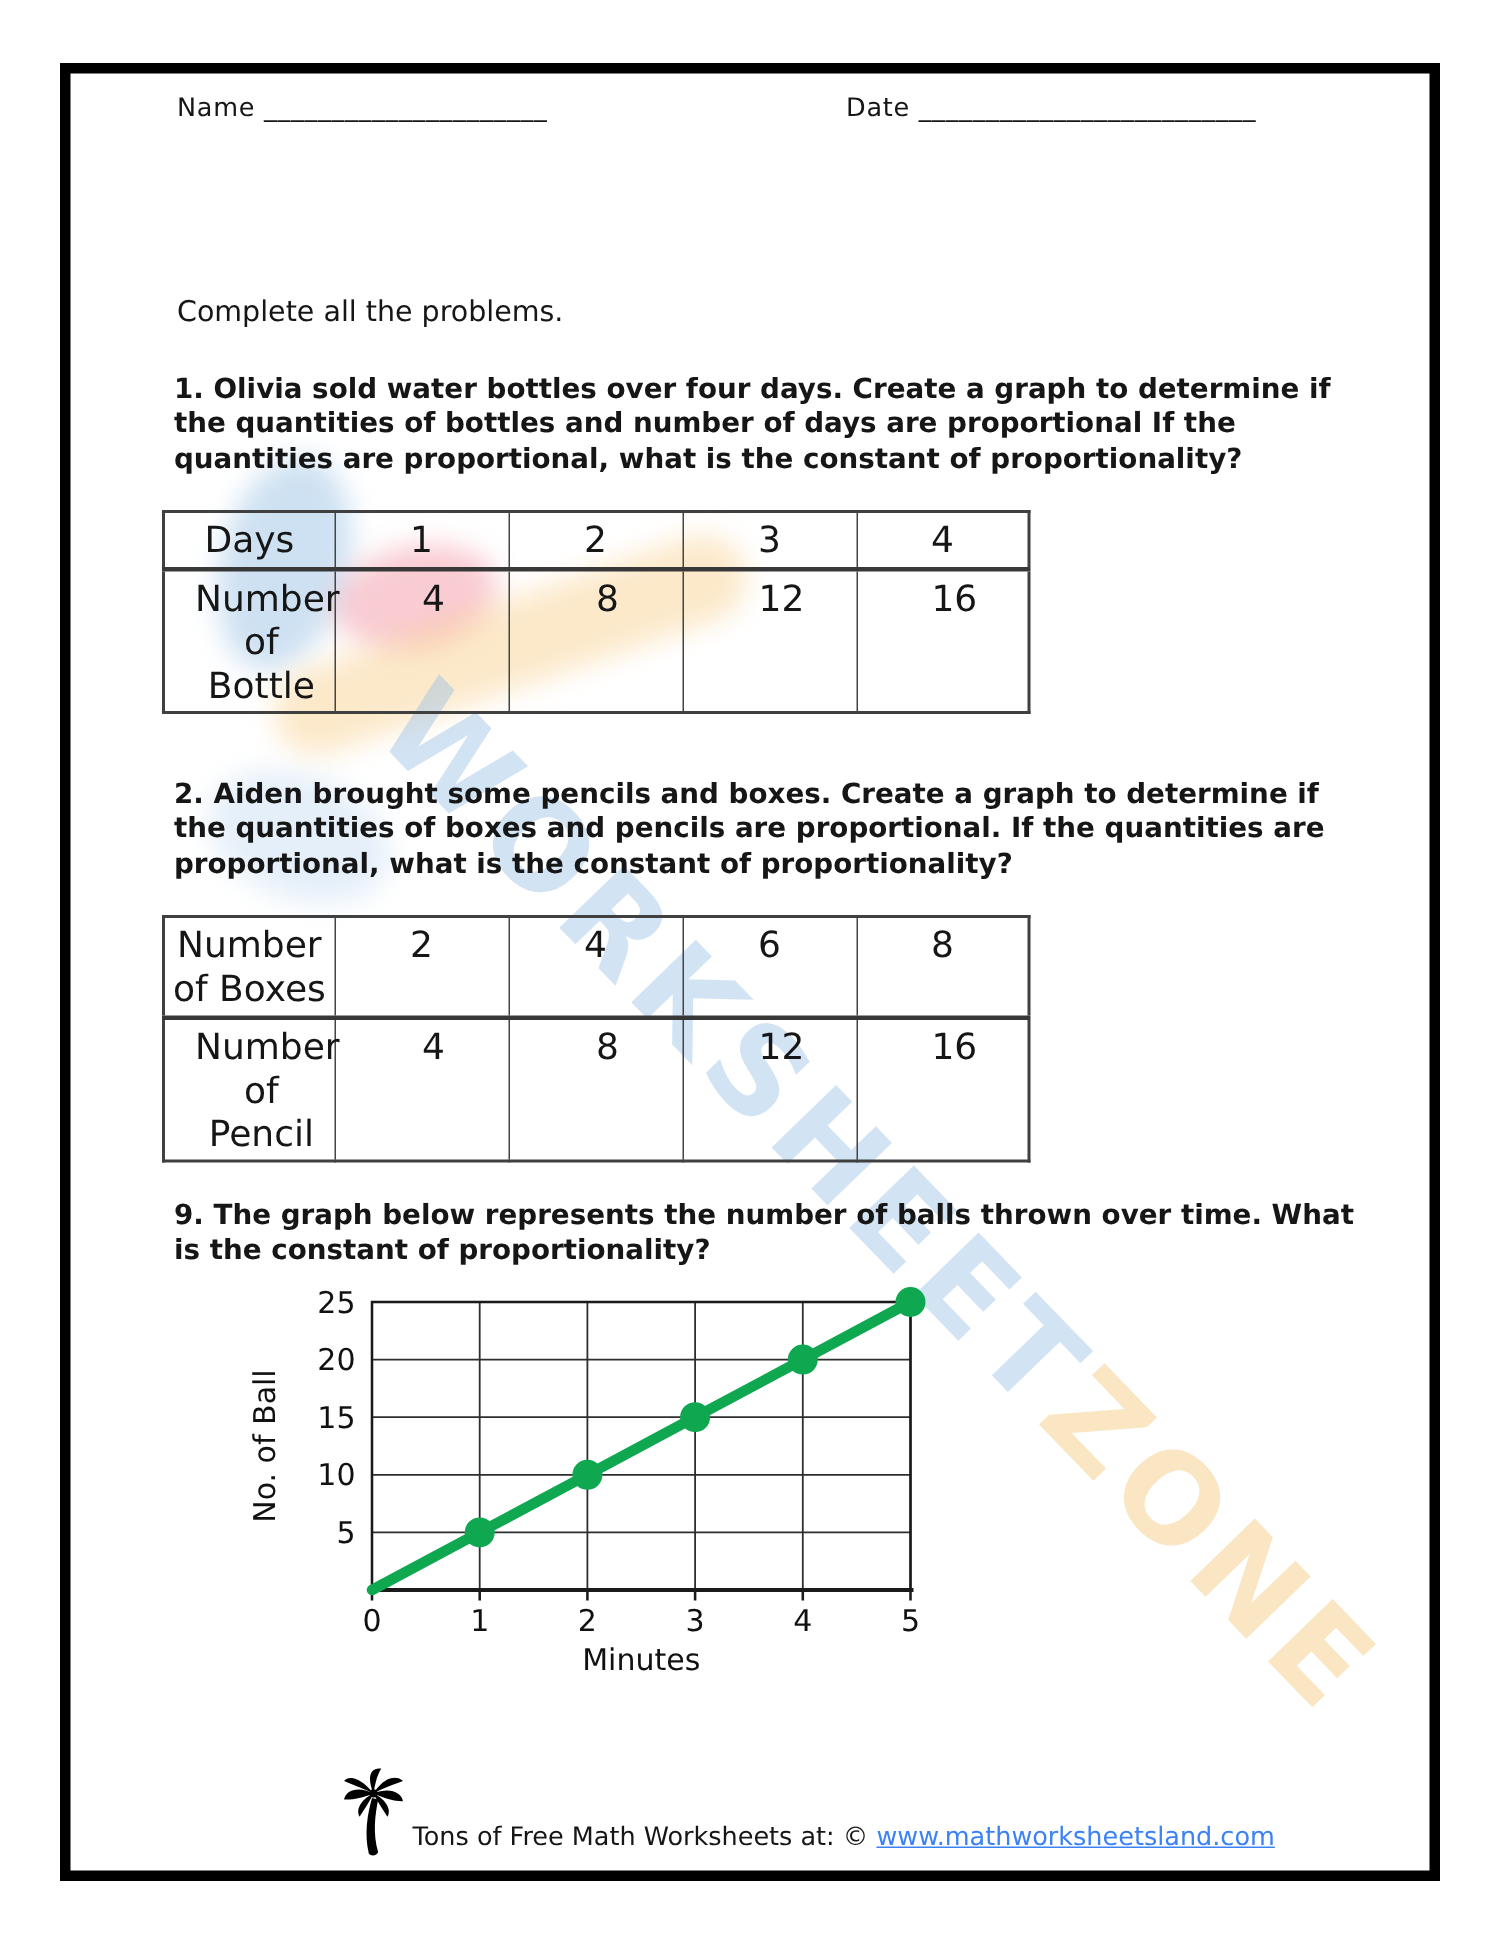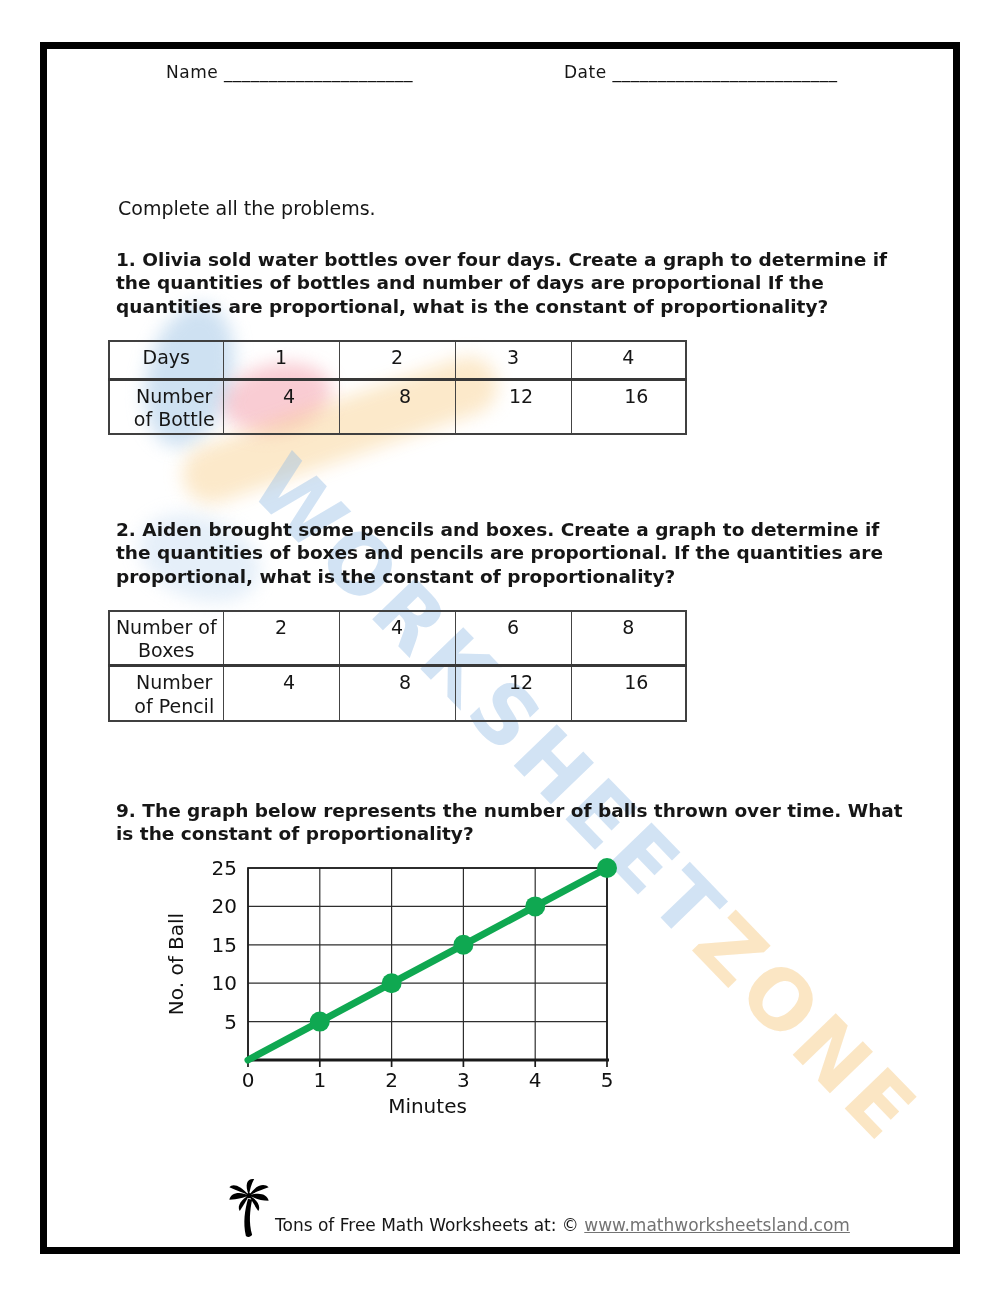--- a/index.html
+++ b/index.html
@@ -14,44 +14,44 @@
   .wm-part2{color:rgba(248,205,138,0.50);}
   
   .blankline{font-size:17px;letter-spacing:0.5px;}
   .titlebox{left:60px;top:59px;width:770px;height:44px;border:5px solid #000;border-radius:13px;box-sizing:border-box;
             display:flex;align-items:center;justify-content:center;background:transparent;}
   .titlebox span{font-weight:bold;font-size:18px;letter-spacing:-0.3px;white-space:nowrap;}
   .instructions{left:71px;top:112px;font-size:19px;margin-top:36px;}
   .problem{font-size:18.5px;line-height:1.27;width:792px;left:69px;font-weight:bold;}
   
   table.wtable{position:absolute;border-collapse:collapse;table-layout:fixed;background:transparent;}
-  table.wtable td{border:1.5px solid #444;font-size:19px;text-align:center;vertical-align:top;
+  table.wtable td{border:1.5px solid #444;font-size:24px;text-align:center;vertical-align:top;
                   padding:4px 4px 2px 4px;line-height:1.22;box-sizing:border-box;}
   table.wtable{border:2px solid #404040;}
   table.wtable tr.sep td{border-top:3px solid #383838;padding-left:20px;}
   
   #chart-svg text{font-family:"DejaVu Sans","Liberation Sans",sans-serif;font-size:20px;fill:#111;}
   
   .footer-text{font-size:17px;white-space:nowrap;}
-  .footer-text a{color:#737373;text-decoration:underline;}
+  .footer-text a{color:#3b82f6;text-decoration:underline;}
 </style>
 </head>
 <body>
 
 <div class="page">
 
   <div class="wm-blob" style="left:100px;top:254px;width:85px;height:145px;background:rgba(125,175,220,0.38);transform:rotate(14deg);"></div>
   <div class="wm-blob" style="left:175px;top:315px;width:110px;height:68px;background:rgba(236,100,120,0.33);transform:rotate(-12deg);"></div>
   <div class="wm-blob" style="left:128px;top:352px;width:330px;height:58px;border-radius:40px;background:rgba(246,198,115,0.38);transform:rotate(-19deg);"></div>
   <div class="wm-blob" style="left:90px;top:468px;width:125px;height:82px;background:rgba(150,190,230,0.25);transform:rotate(20deg);"></div>
   <div class="wm-text">
     <span class="wm-part1">WORKSHEET</span><span class="wm-part2">ZONE</span>
   </div>
 
-  <div class="abs blankline" style="left:71px;top:13px;margin-left:48px;">
+  <div class="abs blankline" style="left:71px;top:13px;">
     <span>Name</span>
     <span>_____________________</span>
   </div>
   <div class="abs blankline" style="left:501px;top:13px;margin-left:16px;">
     <span>Date</span>
     <span>_________________________</span>
   </div>
 
 
   <div class="abs instructions">Complete all the problems.</div>

